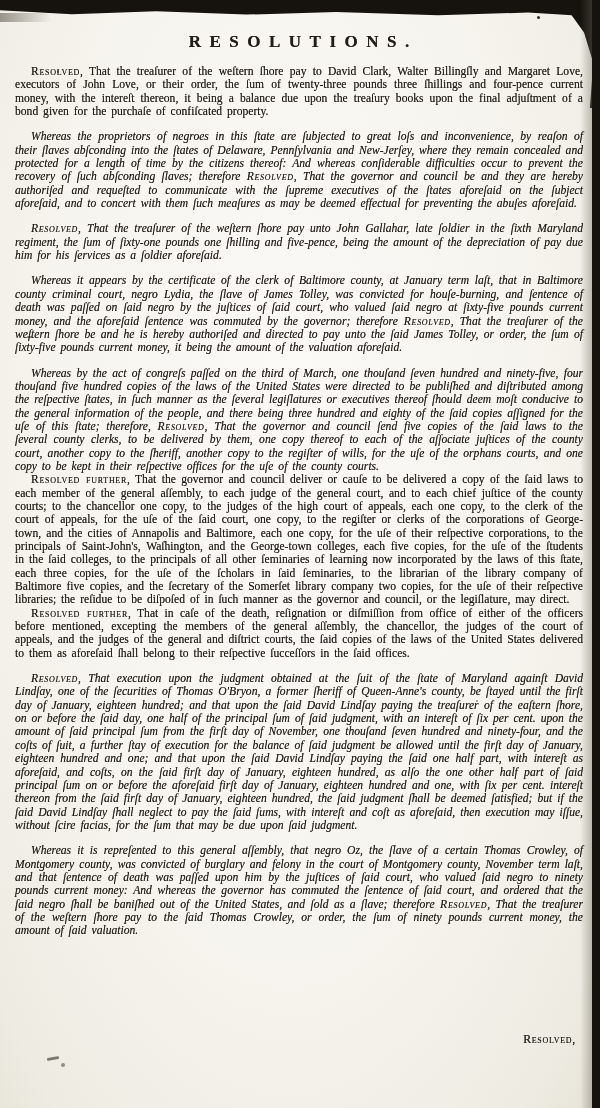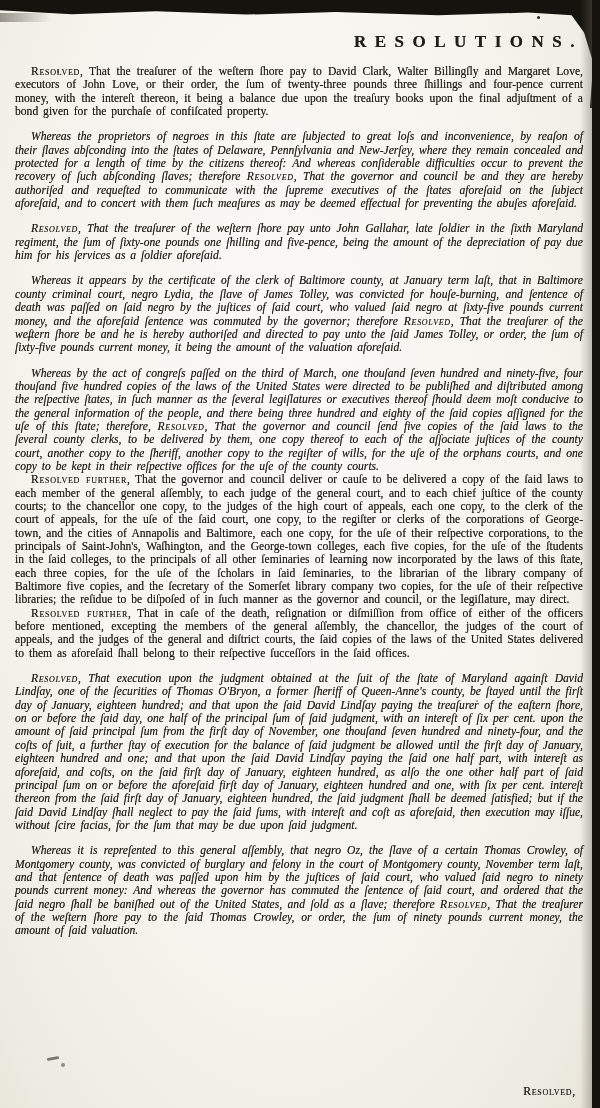--- a/index.html
+++ b/index.html
@@ -35,38 +35,38 @@
   .s3{left:27px;top:336px;width:5px;height:2px;opacity:.55;border-radius:1px;}
   .s4{left:476px;top:700px;width:2px;height:2px;opacity:.5;}
   .stray-mark{position:absolute;left:47px;top:1057px;width:12px;height:3px;
     background:#5f594e;transform:rotate(-10deg);border-radius:1px;opacity:.8;}
   .stray-mark2{position:absolute;left:61px;top:1063px;width:4px;height:4px;
     background:#6b655a;border-radius:50%;opacity:.7;}
 
   
   .content{position:absolute;left:15px;right:17px;top:21px;}
   .title{
-    text-align:right;font-weight:bold;font-size:17px;
+    text-align:center;font-weight:bold;font-size:17px;
     letter-spacing:.5em;text-indent:.5em;
     margin:11px 0 13px 0;
     text-shadow:0 0 .5px rgba(25,20,15,.75);
   }
   p.para{
     margin:0;
     font-size:11.6px;line-height:13.35px;
     text-align:justify;
     text-indent:16px;
     word-spacing:2px;
     text-shadow:0 0 .45px rgba(30,25,18,.62);
   }
   p.gap{margin-top:12px;font-style:italic;}
   p.first{margin-top:0;}
   .sc{font-variant:small-caps;letter-spacing:.7px;}
   .catchword{
-    position:absolute;right:24px;top:1084px;
+    position:absolute;right:24px;top:1032px;
     font-size:11.8px;font-variant:small-caps;letter-spacing:.7px;
     text-shadow:0 0 .45px rgba(30,25,18,.62);
   }
 </style>
 </head>
 <body>
 
 <div class="page">
 
   <div class="top-bar"></div>

